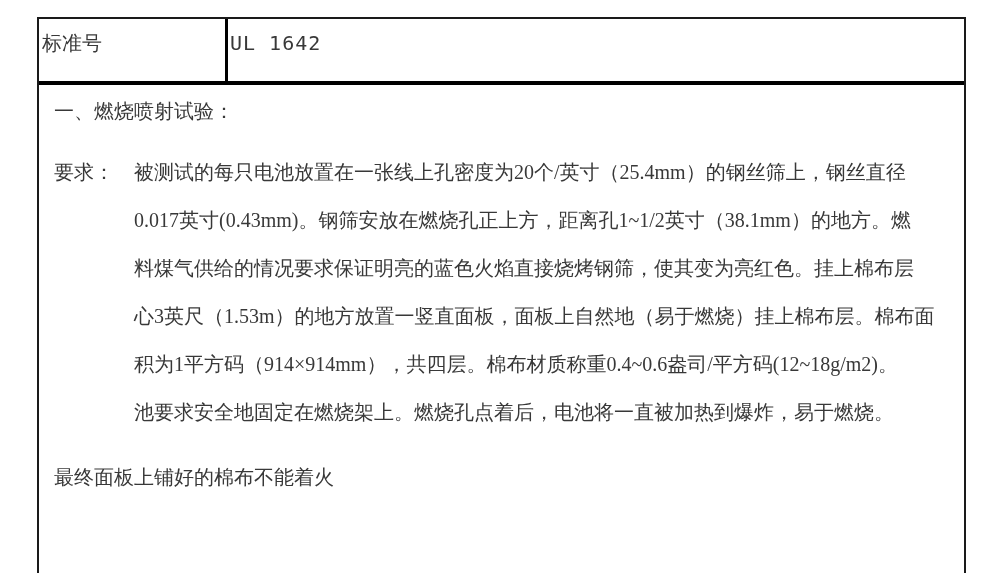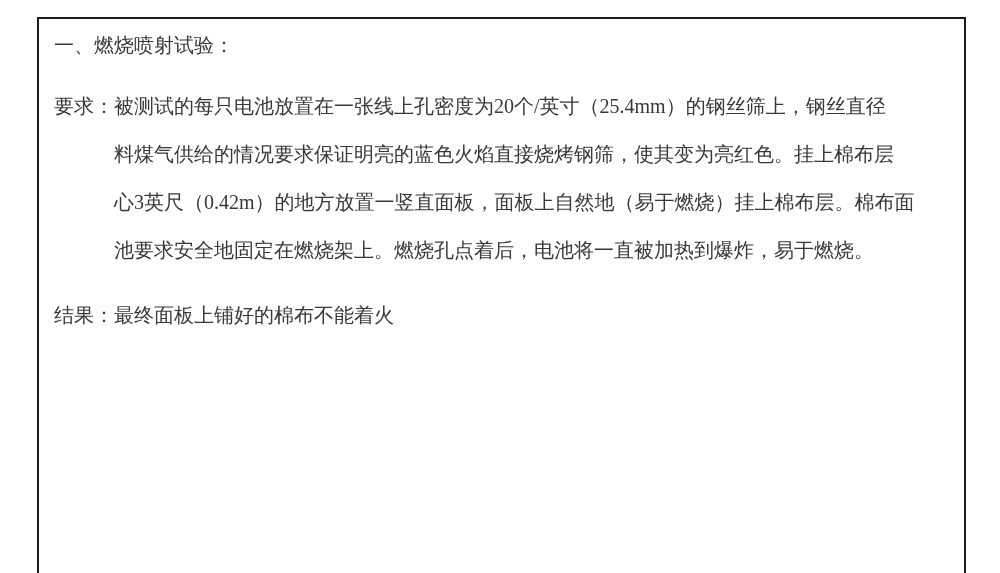--- a/index.html
+++ b/index.html
@@ -52,20 +52,21 @@
     font-size: 20px;
     line-height: 48px;
     padding: 2px 6px 0 15px;
   }
   .section-title {
     white-space: nowrap;
   }
   .para {
     display: flex;
     align-items: flex-start;
+    gap: 20px;
   }
   .para-label {
     flex: 0 0 auto;
     white-space: pre;
   }
   .para-lines {
     flex: 1 1 auto;
     min-width: 0;
     font-family: Liberation Serif, serif;
   }
@@ -73,36 +74,41 @@
     white-space: nowrap;
   }
   .requirement { margin-top: 13px; }
   .result { margin-top: 17px; }
 </style>
 </head>
 <body>
 
 <div class="doc-table">
 
+  <div class="header-row">
+    <div class="hcell hcell-label">标准号</div>
+    <div class="hcell hcell-value">UL 1642</div>
+  </div>
 
   <div class="table-body">
 
     <div class="section-title">一、燃烧喷射试验：</div>
 
     <div class="para requirement">
       <span class="para-label">要求：</span>
       <div class="para-lines">
         <div class="tline">被测试的每只电池放置在一张线上孔密度为20个/英寸（25.4mm）的钢丝筛上，钢丝直径</div>
+        <div class="tline">0.017英寸(0.43mm)。钢筛安放在燃烧孔正上方，距离孔1~1/2英寸（38.1mm）的地方。燃</div>
         <div class="tline">料煤气供给的情况要求保证明亮的蓝色火焰直接烧烤钢筛，使其变为亮红色。挂上棉布层</div>
-        <div class="tline">心3英尺（0.42m）的地方放置一竖直面板，面板上自然地（易于燃烧）挂上棉布层。棉布面</div>
+        <div class="tline">心3英尺（1.53m）的地方放置一竖直面板，面板上自然地（易于燃烧）挂上棉布层。棉布面</div>
+        <div class="tline">积为1平方码（914×914mm），共四层。棉布材质称重0.4~0.6盎司/平方码(12~18g/m2)。</div>
         <div class="tline">池要求安全地固定在燃烧架上。燃烧孔点着后，电池将一直被加热到爆炸，易于燃烧。</div>
       </div>
     </div>
 
     <div class="para result">
-      <span class="para-label">结果：</span>
       <div class="para-lines">
         <div class="tline">最终面板上铺好的棉布不能着火</div>
       </div>
     </div>
 
   </div>
 </div>
 
 </body></html>

